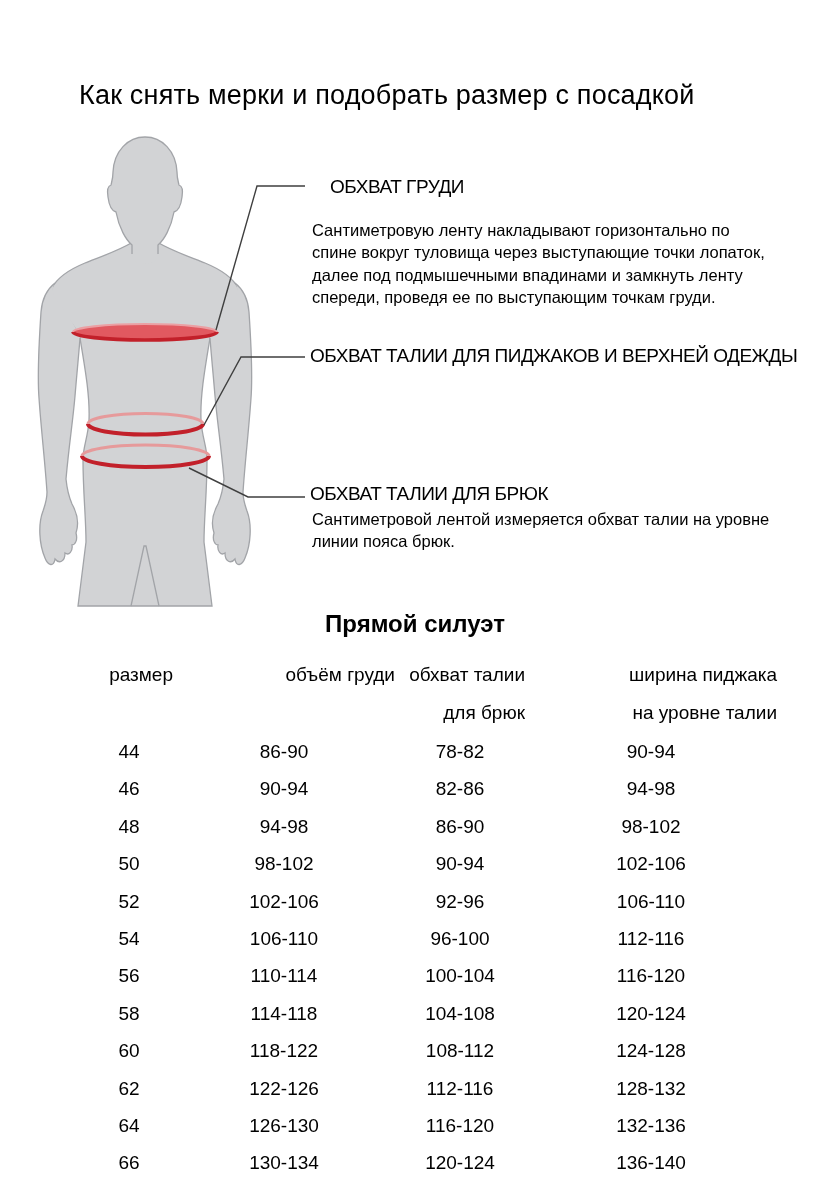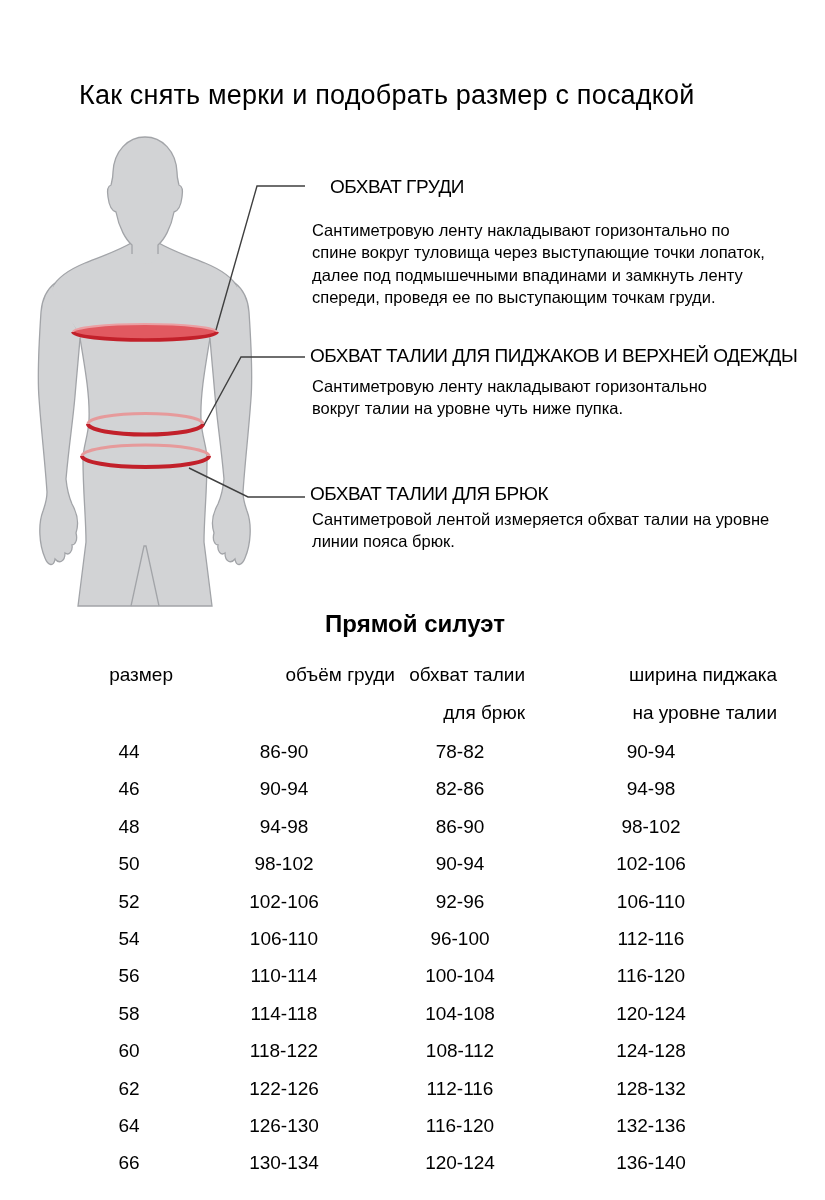--- a/index.html
+++ b/index.html
@@ -128,22 +128,20 @@
     </g>
   </svg>
 
   <div id="sec1-h" class="sec-heading">ОБХВАТ ГРУДИ</div>
   <div id="sec1-b" class="sec-body">Сантиметровую ленту накладывают горизонтально по
 спине вокруг туловища через выступающие точки лопаток,
 далее под подмышечными впадинами и замкнуть ленту
 спереди, проведя ее по выступающим точкам груди.</div>
 
   <div id="sec2-h" class="sec-heading">ОБХВАТ ТАЛИИ ДЛЯ ПИДЖАКОВ И ВЕРХНЕЙ ОДЕЖДЫ</div>
-  <div id="sec2-b" class="sec-body">Сантиметровую ленту накладывают горизонтально
-вокруг талии на уровне чуть ниже пупка.</div>
 
   <div id="sec3-h" class="sec-heading">ОБХВАТ ТАЛИИ ДЛЯ БРЮК</div>
   <div id="sec3-b" class="sec-body">Сантиметровой лентой измеряется обхват талии на уровне
 линии пояса брюк.</div>
 
   <div class="table-title">Прямой силуэт</div>
 
   <div class="thead">
     <div class="cell">размер</div>
     <div class="cell">объём груди</div>

